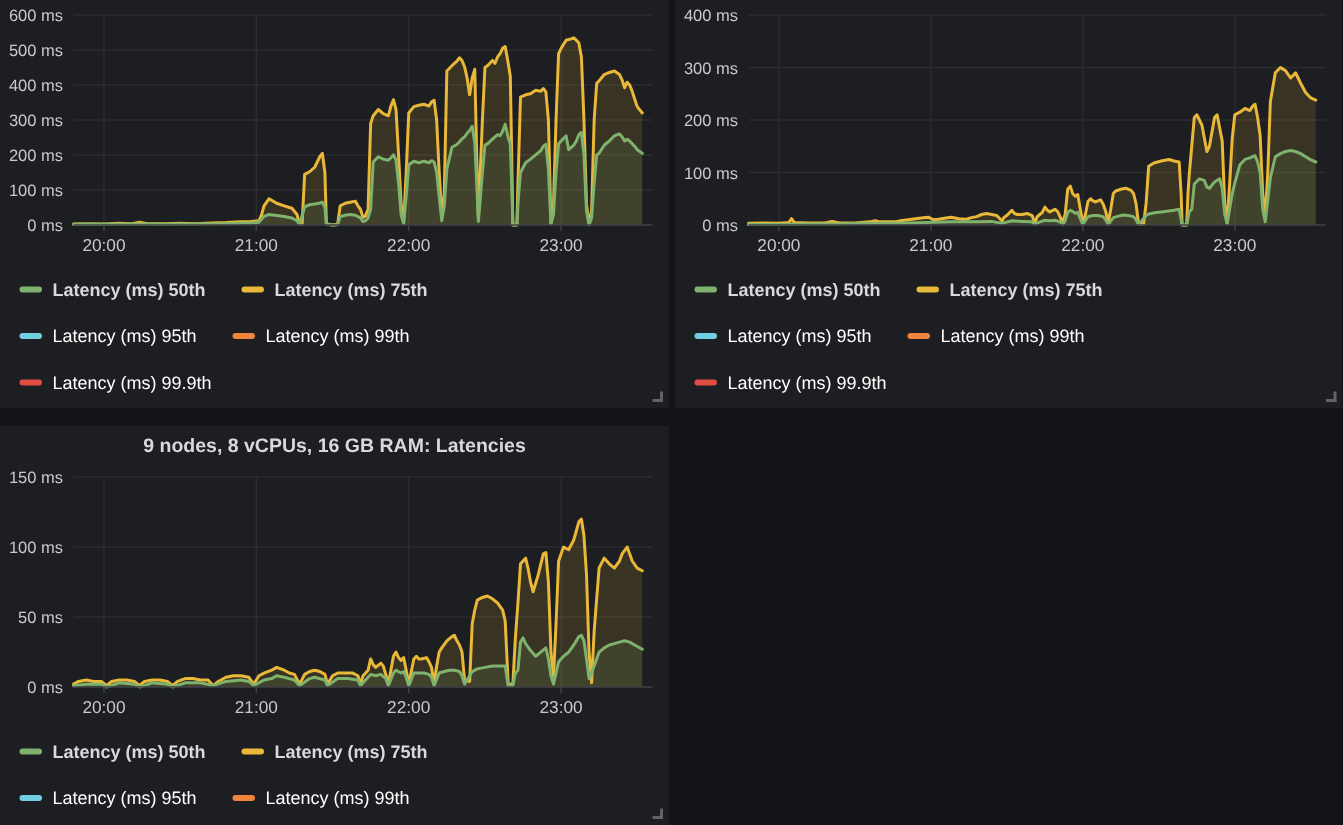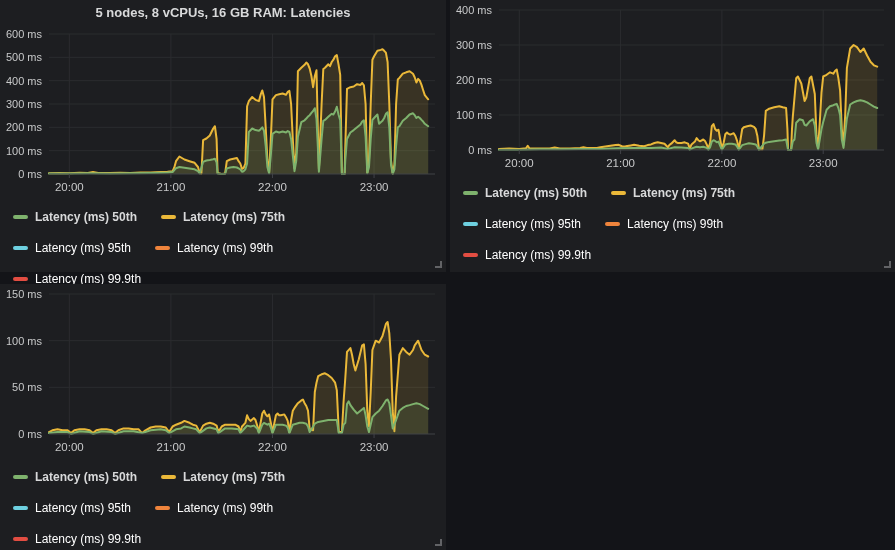--- a/index.html
+++ b/index.html
@@ -44,21 +44,20 @@
     width:5px;height:5px;
     border-right:2px solid #626366;
     border-bottom:2px solid #626366;
     cursor:nwse-resize;
   }
 </style>
 </head>
 <body>
 
 <div class="panel" id="p0">
-  <div class="panel-title">5 nodes, 8 vCPUs, 16 GB RAM: Latencies</div>
   <div class="chart-wrap">
     <svg width="440" height="182">
         <g>
           <line x1="46" y1="126.66666666666667" x2="432" y2="126.66666666666667" stroke="#2b2c2f" stroke-width="1"></line>
           <line x1="46" y1="103.33333333333334" x2="432" y2="103.33333333333334" stroke="#2b2c2f" stroke-width="1"></line>
           <line x1="46" y1="80" x2="432" y2="80" stroke="#2b2c2f" stroke-width="1"></line>
           <line x1="46" y1="56.66666666666667" x2="432" y2="56.66666666666667" stroke="#2b2c2f" stroke-width="1"></line>
           <line x1="46" y1="33.33333333333333" x2="432" y2="33.33333333333333" stroke="#2b2c2f" stroke-width="1"></line>
           <line x1="46" y1="10" x2="432" y2="10" stroke="#2b2c2f" stroke-width="1"></line>
           <line x1="66.3157894736842" y1="10" x2="66.3157894736842" y2="150" stroke="#2b2c2f" stroke-width="1"></line>
@@ -177,20 +176,21 @@
       </span>
       <span class="legend-item">
         <i class="legend-swatch" style="background: rgb(226, 77, 66);"></i>
         <span class="legend-label-off">Latency (ms) 99.9th</span>
       </span>
     </div>
   <div class="resize-handle"></div>
 </div>
 
 <div class="panel" id="p2">
+  <div class="panel-title">9 nodes, 8 vCPUs, 16 GB RAM: Latencies</div>
   <div class="chart-wrap">
     <svg width="440" height="182">
         <g>
           <line x1="46" y1="103.33333333333334" x2="432" y2="103.33333333333334" stroke="#2b2c2f" stroke-width="1"></line>
           <line x1="46" y1="56.66666666666667" x2="432" y2="56.66666666666667" stroke="#2b2c2f" stroke-width="1"></line>
           <line x1="46" y1="10" x2="432" y2="10" stroke="#2b2c2f" stroke-width="1"></line>
           <line x1="66.3157894736842" y1="10" x2="66.3157894736842" y2="150" stroke="#2b2c2f" stroke-width="1"></line>
           <line x1="167.89473684210526" y1="10" x2="167.89473684210526" y2="150" stroke="#2b2c2f" stroke-width="1"></line>
           <line x1="269.47368421052636" y1="10" x2="269.47368421052636" y2="150" stroke="#2b2c2f" stroke-width="1"></line>
           <line x1="371.05263157894734" y1="10" x2="371.05263157894734" y2="150" stroke="#2b2c2f" stroke-width="1"></line>

